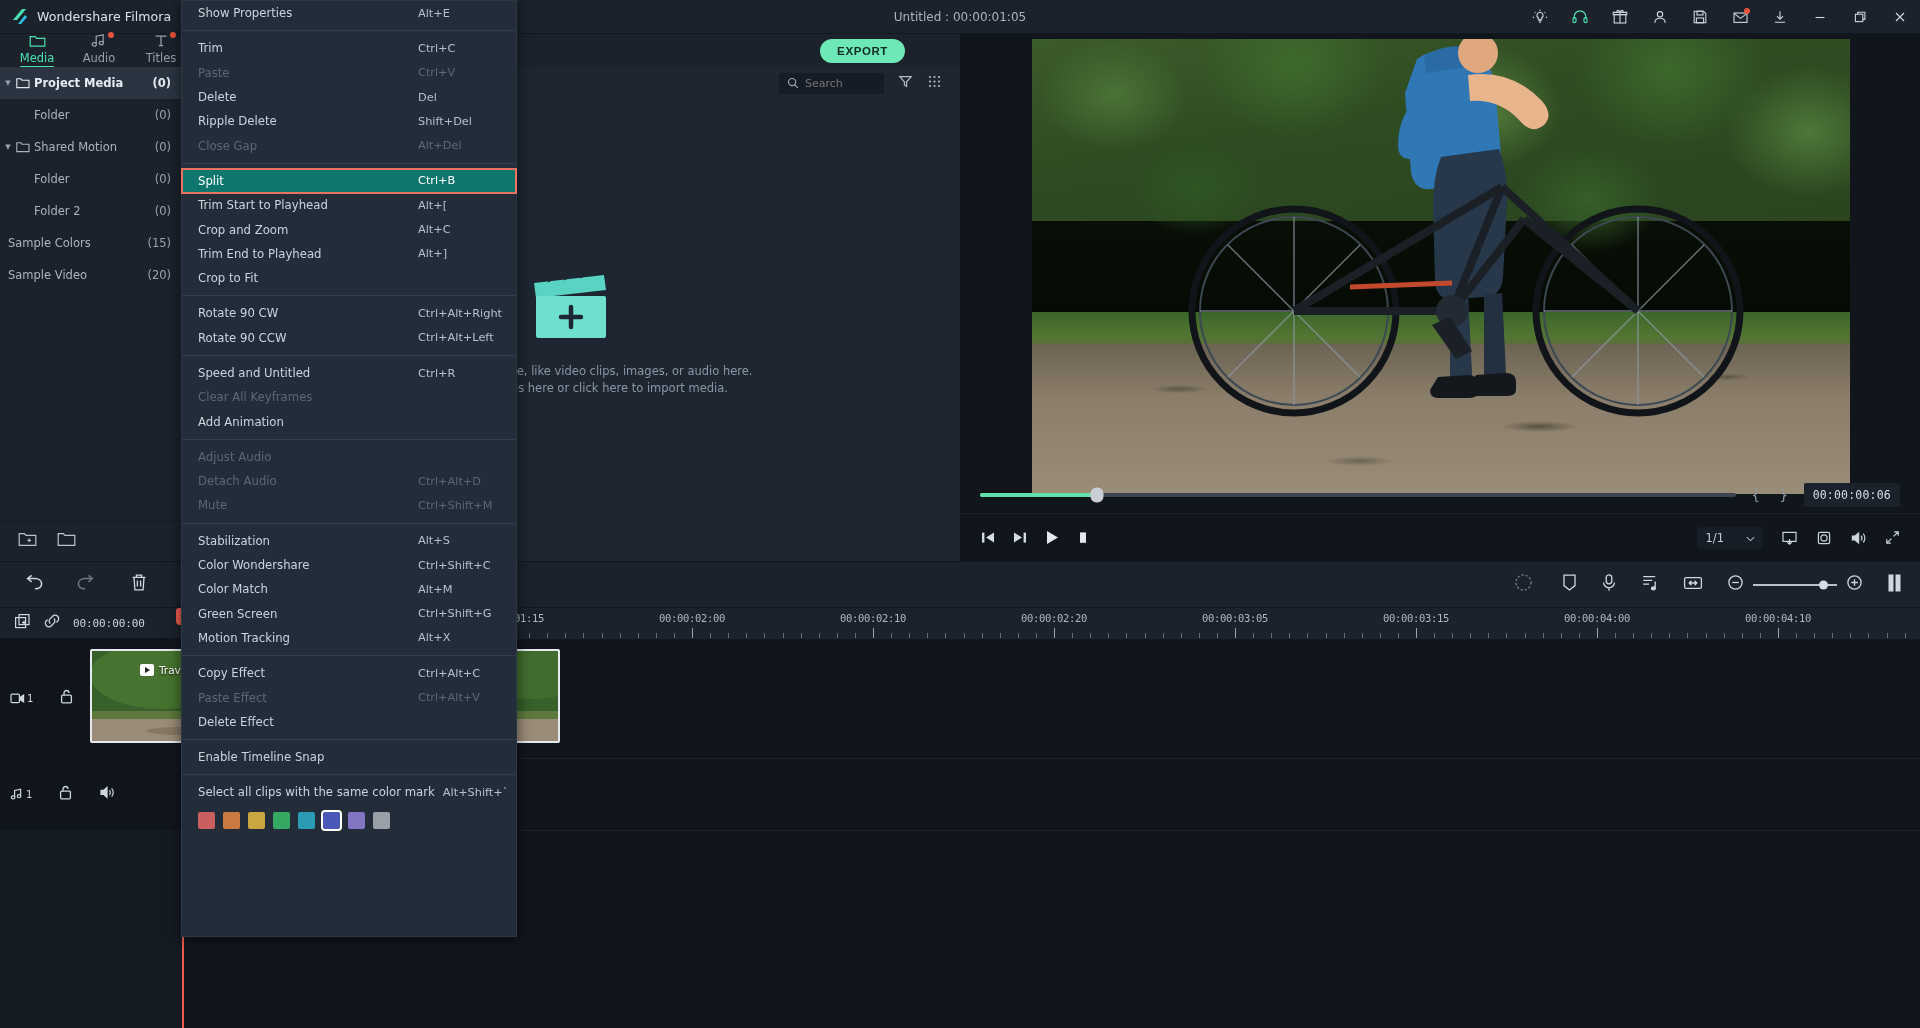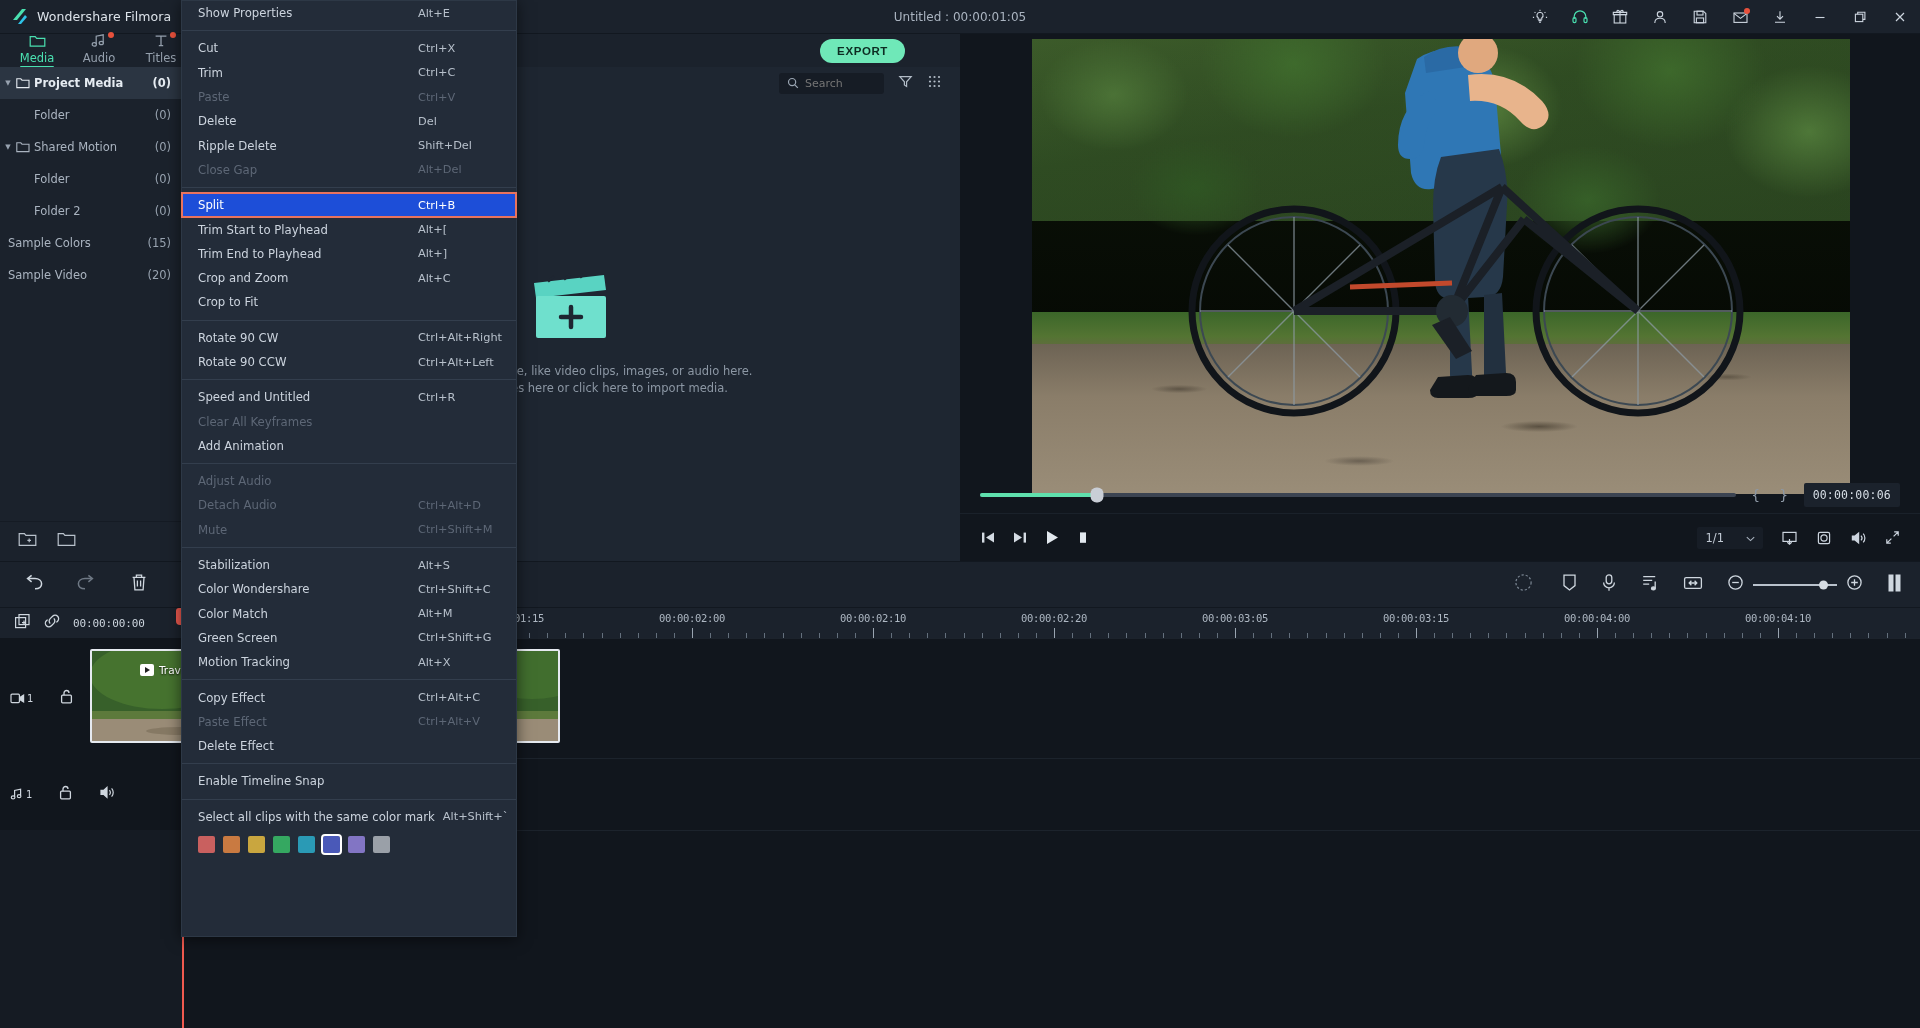--- a/index.html
+++ b/index.html
@@ -306,21 +306,21 @@
     height: 24.3px; display: flex; align-items: center;
     padding: 0 14px 0 16px; color: #ccd4de; cursor: default;
     position: relative;
   }
   .mi .mlbl { flex: 1; white-space: nowrap; }
   .mi .msc {
     color: #b7c0cb; font-size: 11.3px; white-space: nowrap;
     min-width: 84px; text-align: left;
   }
   .mi.disabled .mlbl, .mi.disabled .msc { color: #5d6776; }
-  .mi.highlight { background: #1d4ed8; }
+  .mi.highlight { background: #0f766e; }
   .mi.highlight .mlbl, .mi.highlight .msc { color: #ffffff; }
   .mi.boxed { outline: 2px solid #e8735e; outline-offset: -1px; }
   .msep { height: 1px; background: #333e4d; margin: 5px 0; }
   .mi.wide .msc { min-width: 0; margin-left: 8px; }
   .swatches {
     display: flex; gap: 8px; padding: 7px 0 0 16px;
   }
   .sw { width: 17px; height: 17px; border-radius: 2px; cursor: pointer; }
   .sw.selected { outline: 2px solid #ffffff; outline-offset: 0px; }
 </style>
@@ -960,24 +960,20 @@
   </div>
 
   <div class="ctxmenu" id="ctxmenu">
     <div id="ctx-groups">
         <div class="mi">
           <span class="mlbl">Show Properties</span>
           <span class="msc">Alt+E</span>
         </div>
         <div class="msep"></div>
         <div class="mi">
-          <span class="mlbl">Cut</span>
-          <span class="msc">Ctrl+X</span>
-        </div>
-        <div class="mi">
           <span class="mlbl">Trim</span>
           <span class="msc">Ctrl+C</span>
         </div>
         <div class="mi disabled">
           <span class="mlbl">Paste</span>
           <span class="msc">Ctrl+V</span>
         </div>
         <div class="mi">
           <span class="mlbl">Delete</span>
           <span class="msc">Del</span>
@@ -993,26 +989,26 @@
         <div class="msep"></div>
         <div class="mi highlight boxed">
           <span class="mlbl">Split</span>
           <span class="msc">Ctrl+B</span>
         </div>
         <div class="mi">
           <span class="mlbl">Trim Start to Playhead</span>
           <span class="msc">Alt+[</span>
         </div>
         <div class="mi">
+          <span class="mlbl">Crop and Zoom</span>
+          <span class="msc">Alt+C</span>
+        </div>
+        <div class="mi">
           <span class="mlbl">Trim End to Playhead</span>
           <span class="msc">Alt+]</span>
-        </div>
-        <div class="mi">
-          <span class="mlbl">Crop and Zoom</span>
-          <span class="msc">Alt+C</span>
         </div>
         <div class="mi">
           <span class="mlbl">Crop to Fit</span>
           <span class="msc"></span>
         </div>
         <div class="msep"></div>
         <div class="mi">
           <span class="mlbl">Rotate 90 CW</span>
           <span class="msc">Ctrl+Alt+Right</span>
         </div>

